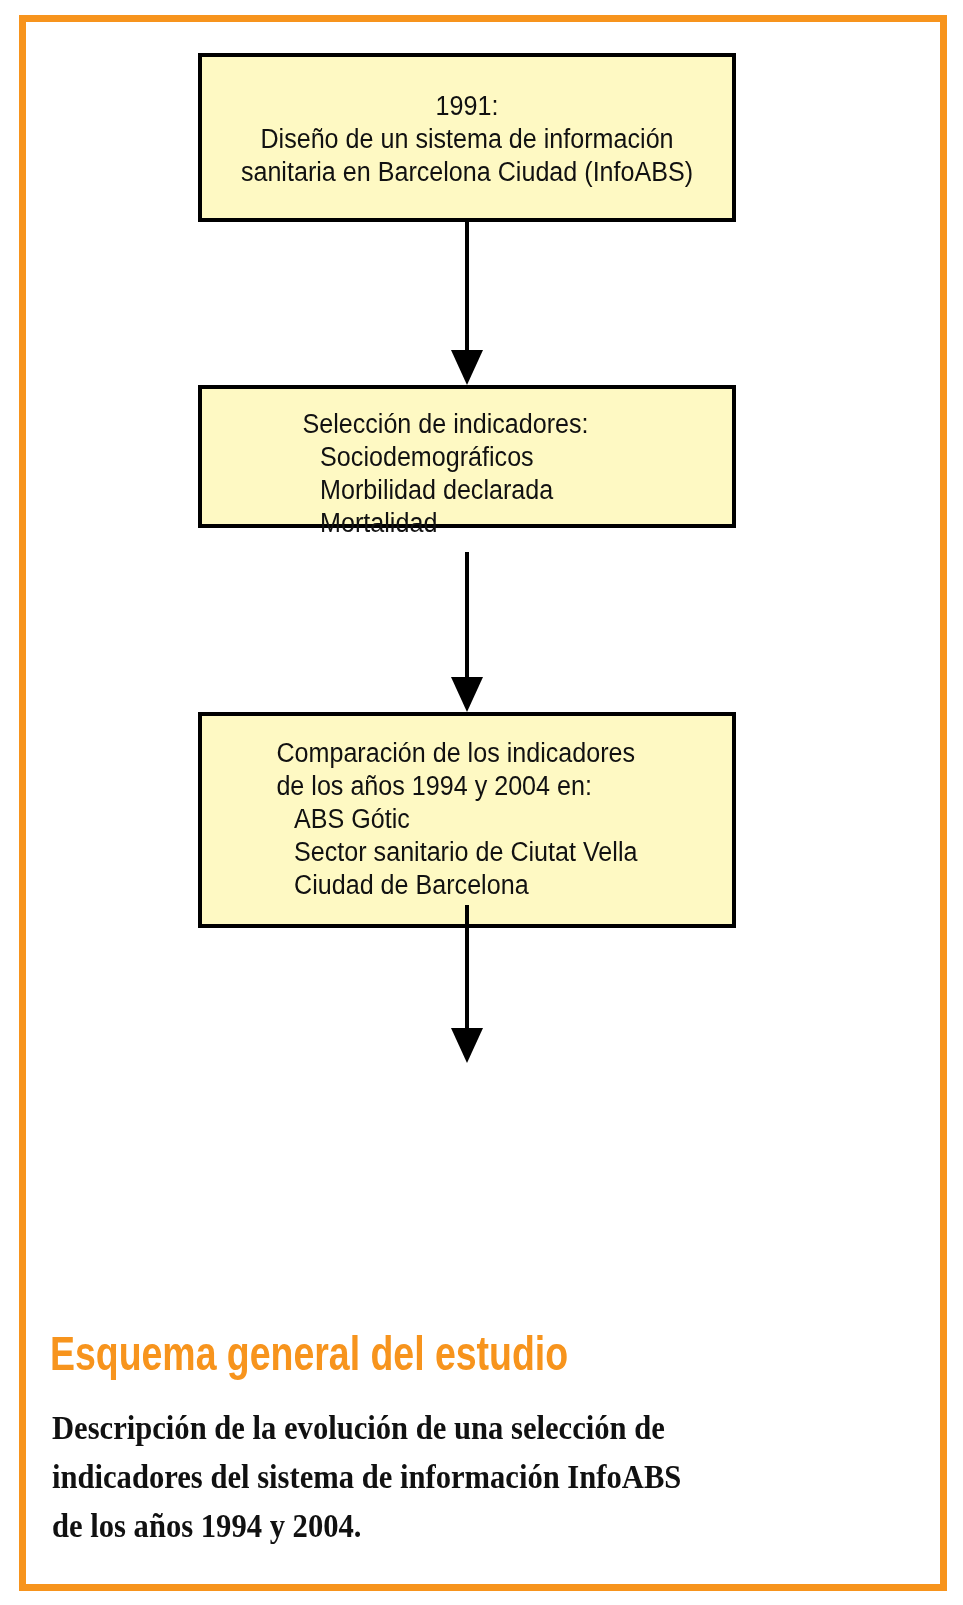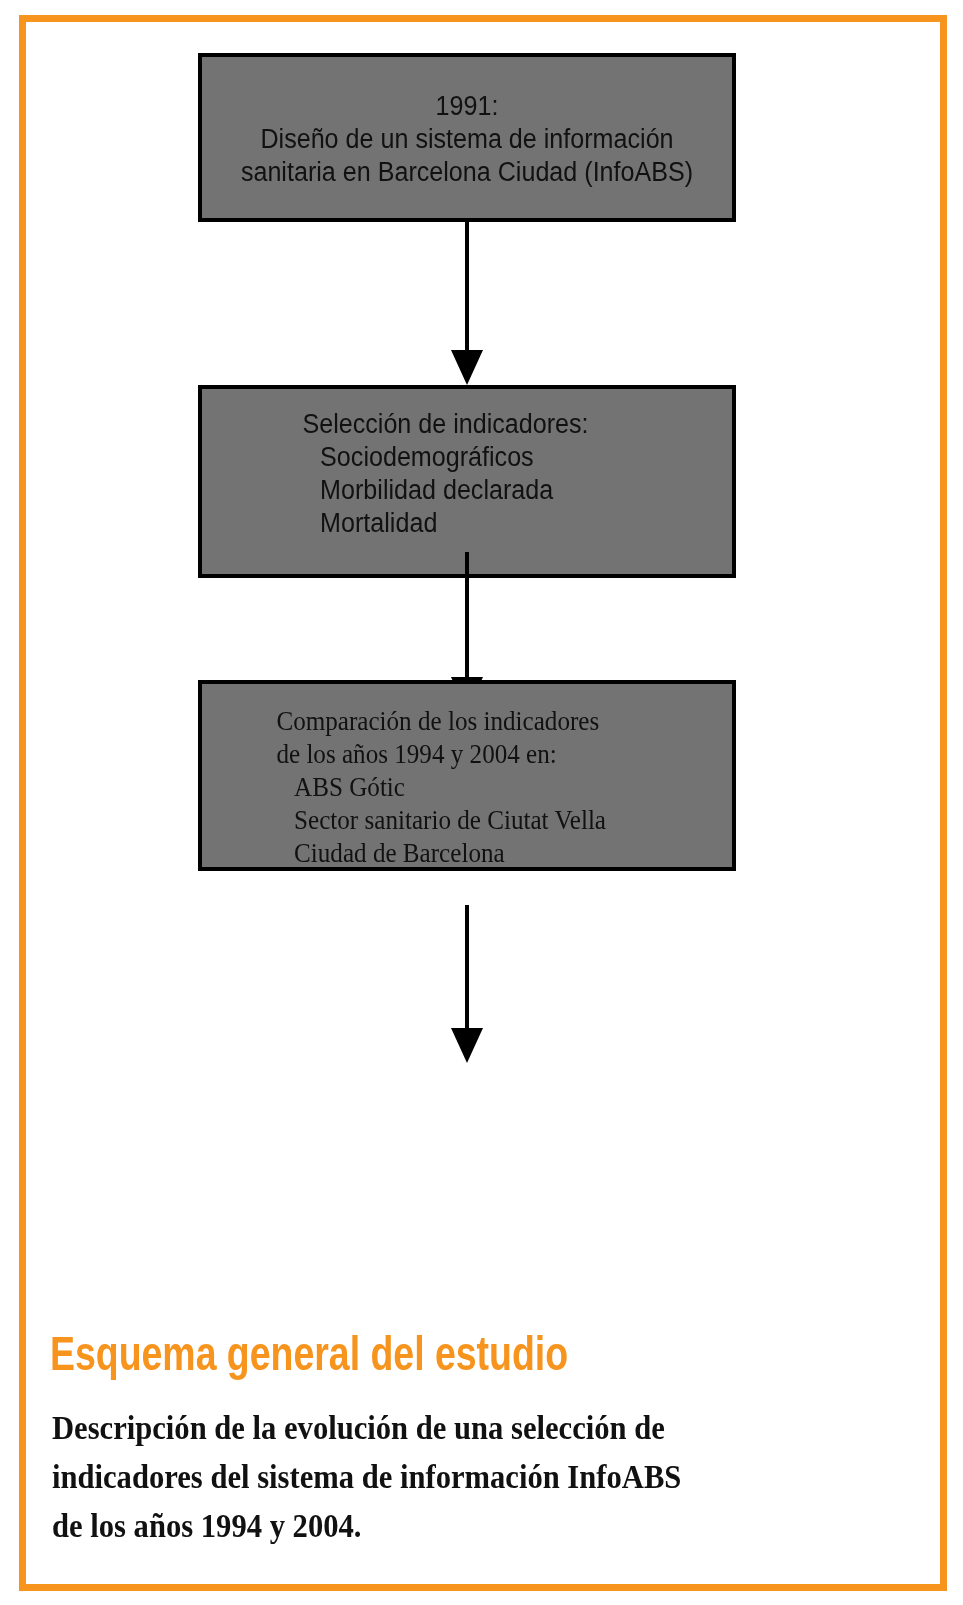--- a/index.html
+++ b/index.html
@@ -20,26 +20,26 @@
     width: 928px;
     height: 1576px;
     border: 7px solid var(--accent);
     background: transparent;
   }
   .flow-box {
     position: absolute;
     left: 198px;
     width: 538px;
     border: 4px solid #000000;
-    background: #737373;
+    background: #fef9c3;
     color: var(--ink);
   }
   .box1 { top: 53px;   height: 169px; }
-  .box2 { top: 385px;  height: 193px; }
-  .box3 { top: 680px;  height: 191px; font-family: Liberation Serif, serif; }
+  .box2 { top: 385px;  height: 143px; }
+  .box3 { top: 712px;  height: 216px; }
   .box4 { top: 1063px; height: 191px; }
   .box-text {
     font-size: 27px;
     line-height: 33px;
     transform: scaleX(0.93);
     transform-origin: left top;
     white-space: nowrap;
   }
   .box1 .box-text { text-align: center; padding-top: 33px; transform-origin: center top; }
   .box2 .box-text { padding: 19px 0 0 108px; }

